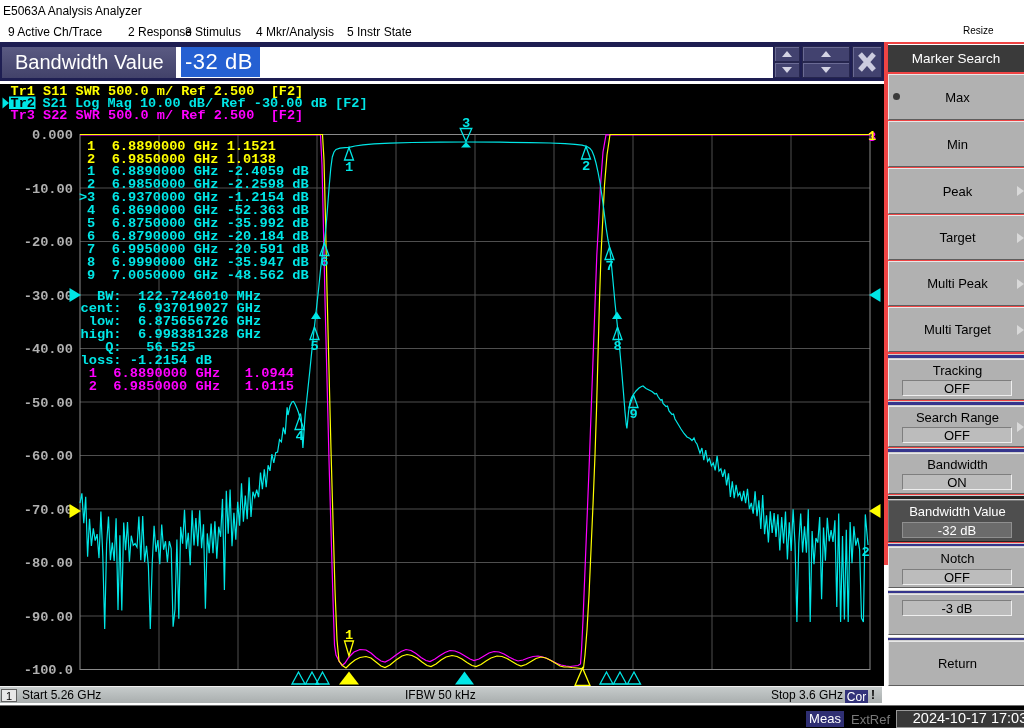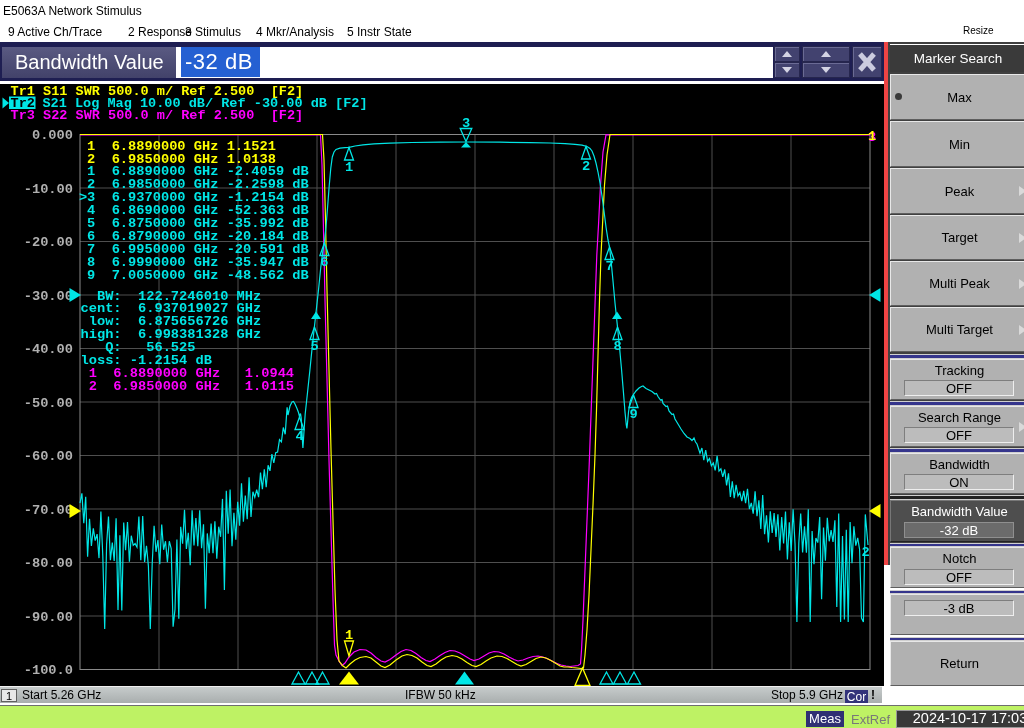--- a/index.html
+++ b/index.html
@@ -10,34 +10,34 @@
 #entrylabel{left:2px;top:4.5px;width:173.5px;height:31px;background:linear-gradient(#5a5a82,#42426a);color:#fff;font-size:20px;line-height:31px;padding-left:13px}
 #field{left:175.5px;top:4.5px;width:597.5px;height:31px;background:#fff}
 #sel{left:5.5px;top:0.5px;width:79px;height:30px;background:#2560d2;color:#fff;font-size:22px;letter-spacing:.5px;line-height:29px;padding-left:4px}
 .spin{background:#42426f;border:1px solid #26264e;box-shadow:inset 1px 1px 0 #6a6a94}
 .uarr{width:0;height:0;border-left:5px solid transparent;border-right:5px solid transparent;border-bottom:6px solid #d4d4e4;position:absolute;left:50%;top:50%;transform:translate(-50%,-50%)}
 .darr{width:0;height:0;border-left:5px solid transparent;border-right:5px solid transparent;border-top:6px solid #d4d4e4;position:absolute;left:50%;top:50%;transform:translate(-50%,-50%)}
 #plot{position:absolute;left:0;top:84px}
 #chanbar{left:0;top:686px;width:882px;height:16.5px;background:linear-gradient(#c6cbcb,#a9aeae);font-size:12px;color:#000;border-top:1px solid #f0f0f0}
 #onebox{left:1px;top:1.5px;width:16px;height:13.5px;background:#e8e8e8;border:1px solid #606060;font-size:11px;text-align:center;line-height:12px}
 #corbox{left:845px;top:2.5px;width:23px;height:13.5px;background:#32327a;color:#fff;font-size:12px;text-align:center;line-height:14px}
-#statusbar{left:0;top:705px;width:1024px;height:23px;background:#bef264;border-top:1px solid #6e6e6e}
+#statusbar{left:0;top:705px;width:1024px;height:23px;background:#000000;border-top:1px solid #6e6e6e}
 #measbox{left:806px;top:5px;width:38px;height:15.5px;background:#2f2f73;color:#fff;font-size:13px;text-align:center;line-height:15px}
 #extref{left:851px;top:6px;color:#787878;font-size:13px}
 #datebox{left:896px;top:4px;width:148px;height:17.5px;background:#383838;border:1px solid #989898;color:#fff;font-size:14.5px;text-align:center;line-height:15.5px}
-#panel{left:884px;top:42px;width:140px;height:523px;background:#404040;border-left:4px solid #ef4444}
+#panel{left:884px;top:42px;width:140px;height:523px;background:#ef4444;border-left:2px solid #ef4444}
 #phead{left:2px;top:2px;width:136px;height:28px;background:#3a3a3a;color:#fff;font-size:13.5px;text-align:center;line-height:28px;border-top:1px solid #fff}
 .btn{left:2px;width:138px;background:#b1b1b1;border-top:1px solid #e8e8e8;border-left:1px solid #e8e8e8;border-bottom:1px solid #5e5e5e;color:#000;font-size:13px;text-align:center}
 .sep{left:2px;width:138px;height:4.5px;background:#35358c;border-top:1px solid #cfcfcf;border-bottom:1px solid #cfcfcf}
 .ibox{position:absolute;left:13px;width:110px;height:16px;background:#bcbcbc;border:1px solid #7e7e7e;border-bottom-color:#eee;border-right-color:#eee;font-size:13px;line-height:15px;text-align:center}
 .arr{position:absolute;right:2px;width:0;height:0;border-top:5.5px solid transparent;border-bottom:5.5px solid transparent;border-left:7px solid #d9d9d9}
 #resize{position:absolute;left:963px;top:25px;font-size:10px}
 </style></head>
 <body>
-<div class="abs" id="title">E5063A Network Stimulus</div>
+<div class="abs" id="title">E5063A Analysis Analyzer</div>
 <div class="abs" id="menu">
 <span style="left:8px">9 Active Ch/Trace</span>
 <span style="left:128px">2 Response</span>
 <span style="left:185px">3 Stimulus</span>
 <span style="left:256px">4 Mkr/Analysis</span>
 <span style="left:347px">5 Instr State</span>
 </div>
 <div class="abs" id="resize">Resize</div>
 <div class="abs" id="entry">
 <div class="abs" id="entrylabel">Bandwidth Value</div>
@@ -166,21 +166,21 @@
       <path d="M 620,672 l -6.5,12 h 13 z" fill="none" stroke="#00e6e6" stroke-width="1.3"></path>
       <path d="M 634,672 l -6.5,12 h 13 z" fill="none" stroke="#00e6e6" stroke-width="1.3"></path>
       <path d="M 349,671.5 l -10,13 h 20 z" fill="#ffff00"></path>
       <path d="M 464.5,671.5 l -9.5,13 h 19 z" fill="#00e6e6"></path>
 </g>
 </svg>
 <div class="abs" id="chanbar">
 <div class="abs" id="onebox">1</div>
 <span class="abs" style="left:22px;top:1px">Start 5.26 GHz</span>
 <span class="abs" style="left:405px;top:1px">IFBW 50 kHz</span>
-<span class="abs" style="left:771px;top:1px">Stop 5.9 GHz</span>
+<span class="abs" style="left:771px;top:1px">Stop 3.6 GHz</span>
 <div class="abs" id="corbox">Cor</div>
 <span class="abs" style="left:871px;top:1px;font-weight:bold">!</span>
 </div>
 <div class="abs" id="statusbar">
 <div class="abs" id="measbox">Meas</div>
 <span class="abs" id="extref">ExtRef</span>
 <div class="abs" id="datebox">2024-10-17 17:03</div>
 </div>
 <div class="abs" id="panel">
 <div class="abs" id="phead">Marker Search</div>

